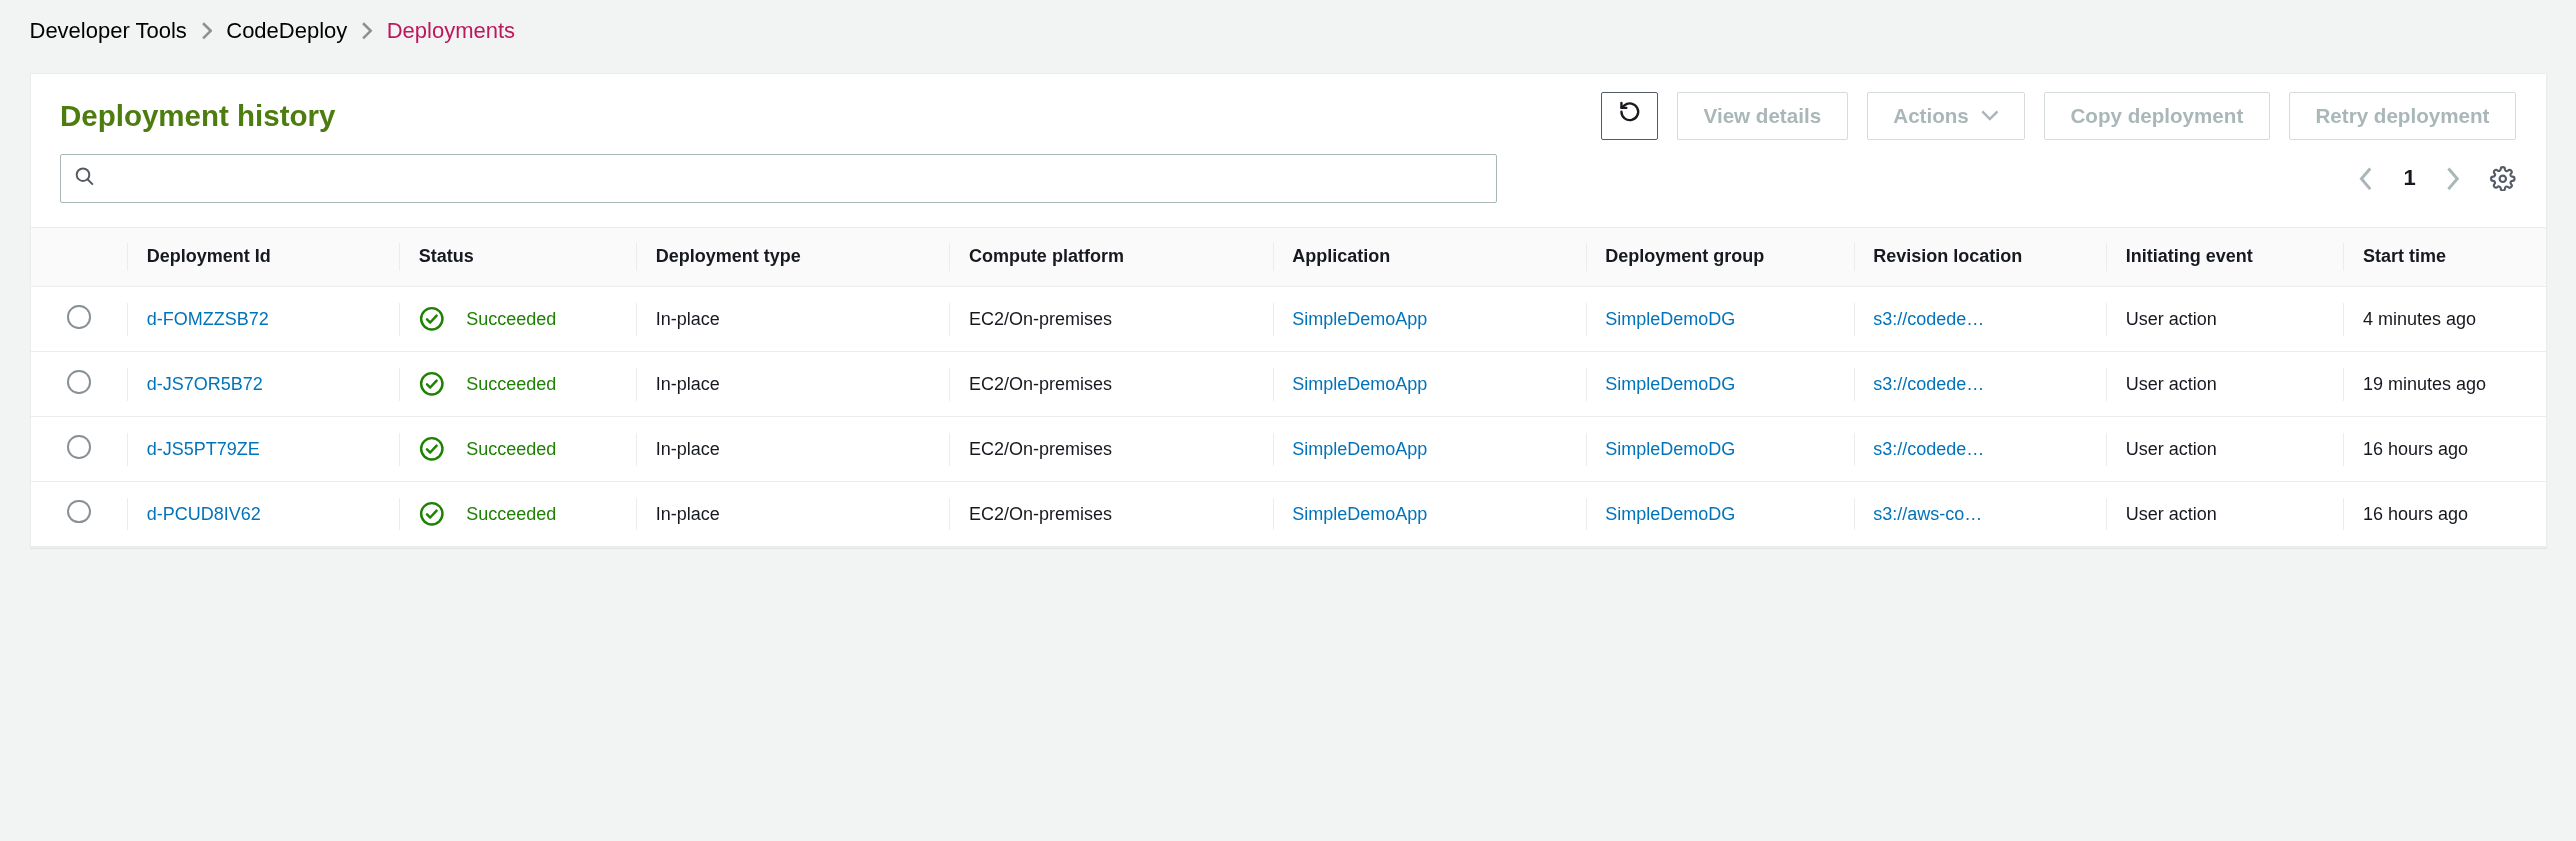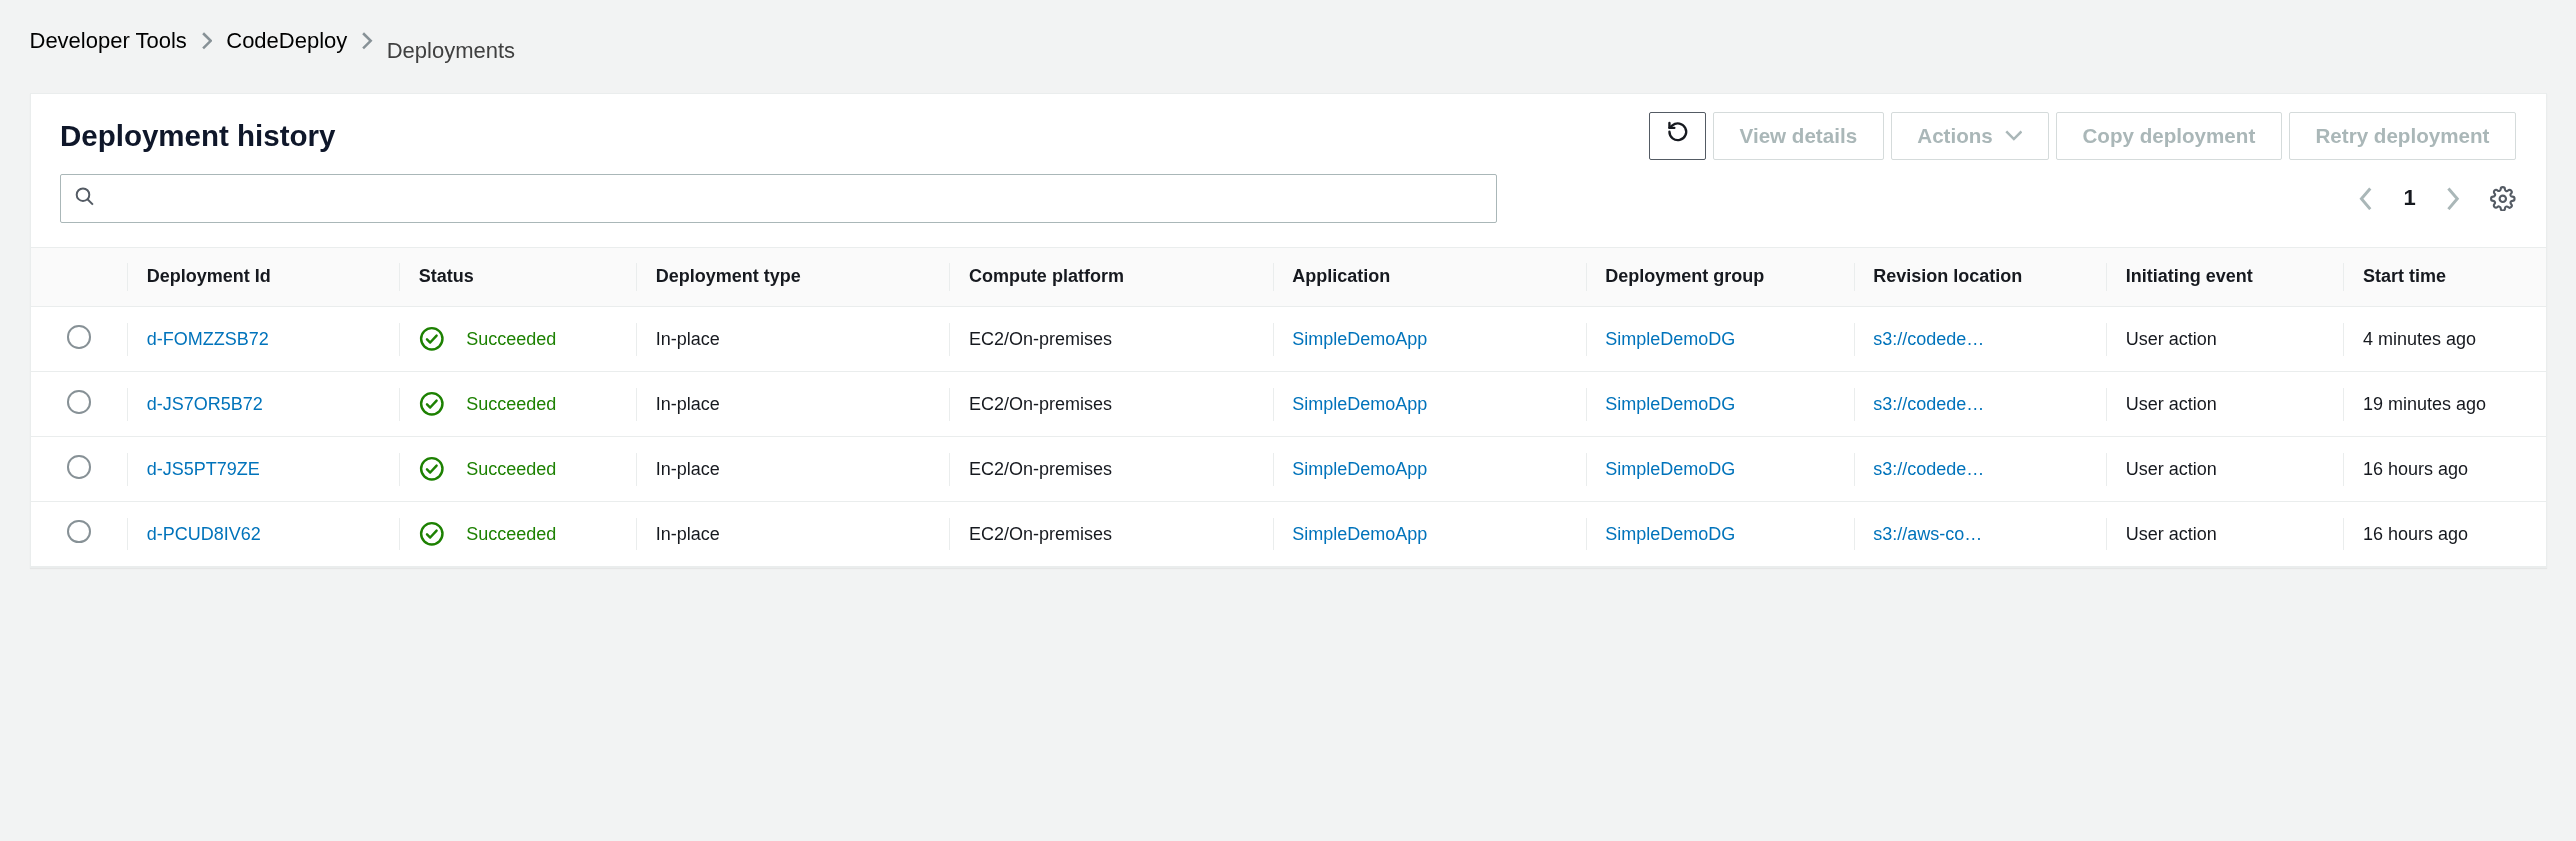--- a/index.html
+++ b/index.html
@@ -16,45 +16,45 @@
 
   
   .breadcrumb {
     display: flex;
     align-items: center;
     gap: 13.8px;
     padding: 17.7px 29.5px 9.8px 29.5px;
     font-size: 22px;
   }
   .breadcrumb .sep { color: #687078; display:flex; align-items:center; }
-  .breadcrumb .current { color: #404040; margin-top: 20px; }
+  .breadcrumb .current { color: #be185d; }
 
   
   .card {
     margin: 19.7px 29.5px;
     background: #fff;
     border: 1px solid #eaeded;
     box-shadow: 0 1px 1px rgba(0,0,0,.05);
   }
 
   
   .card-header {
     display: flex;
     align-items: center;
     justify-content: space-between;
     padding: 17.7px 29.5px 13.8px 29.5px;
   }
   .card-title {
     font-size: 29.5px;
     font-weight: 700;
-    color: #0f172a;
+    color: #4d7c0f;
   }
   .card-actions {
     display: flex;
-    gap: 7px;
+    gap: 19px;
   }
   .btn {
     border: 1px solid #545b64;
     background: #fff;
     color: #545b64;
     font-size: 20.6px;
     font-weight: 700;
     padding: 6.9px 25.6px;
     border-radius: 2px;
     cursor: pointer;

